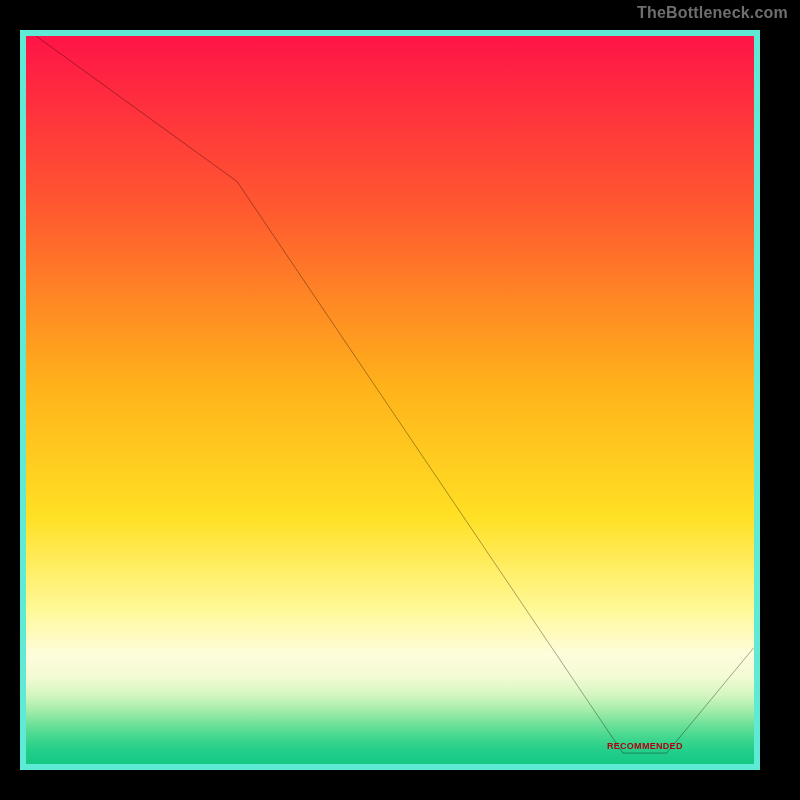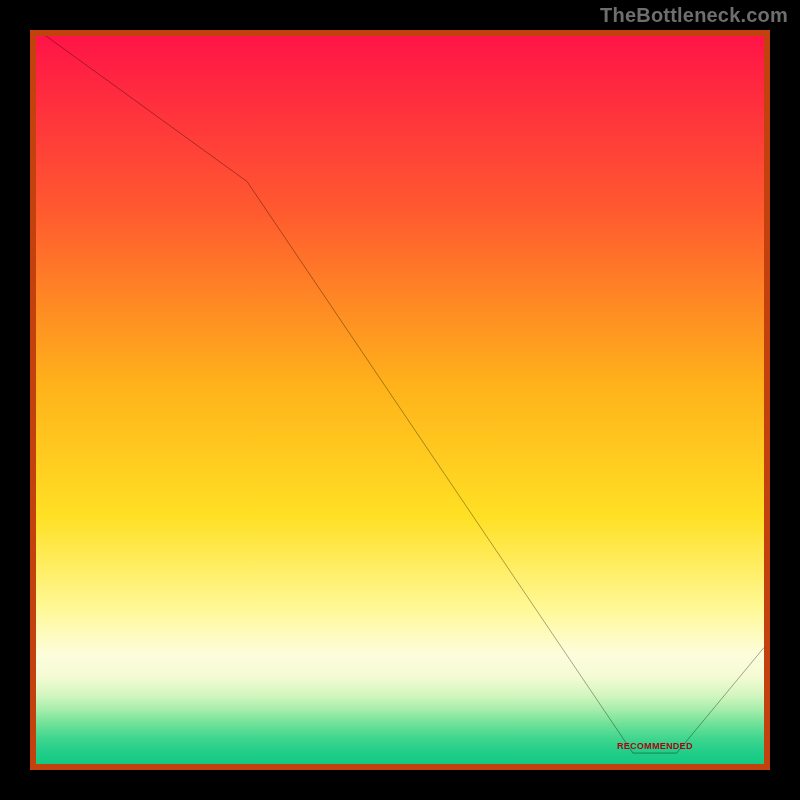--- a/index.html
+++ b/index.html
@@ -14,33 +14,33 @@
     position: relative;
     width: 800px;
     height: 800px;
   }
   .watermark {
     position: absolute;
     top: 4px;
     right: 12px;
     color: #6e6e6e;
     font-family: Arial, Helvetica, sans-serif;
-    font-size: 20px;
+    font-size: 16px;
     font-weight: 600;
     letter-spacing: 0.2px;
     user-select: none;
     text-align: right;
   }
   .plot-frame {
     position: absolute;
-    left: 30px;
+    left: 20px;
     top: 30px;
     width: 740px;
     height: 740px;
-    border: 6px solid #c2410c;
+    border: 6px solid #5eead4;
     box-sizing: border-box;
     overflow: hidden;
   }
   .gradient-bg {
     position: absolute;
     inset: 0;
   }
   .curve-svg {
     position: absolute;
     inset: 0;

